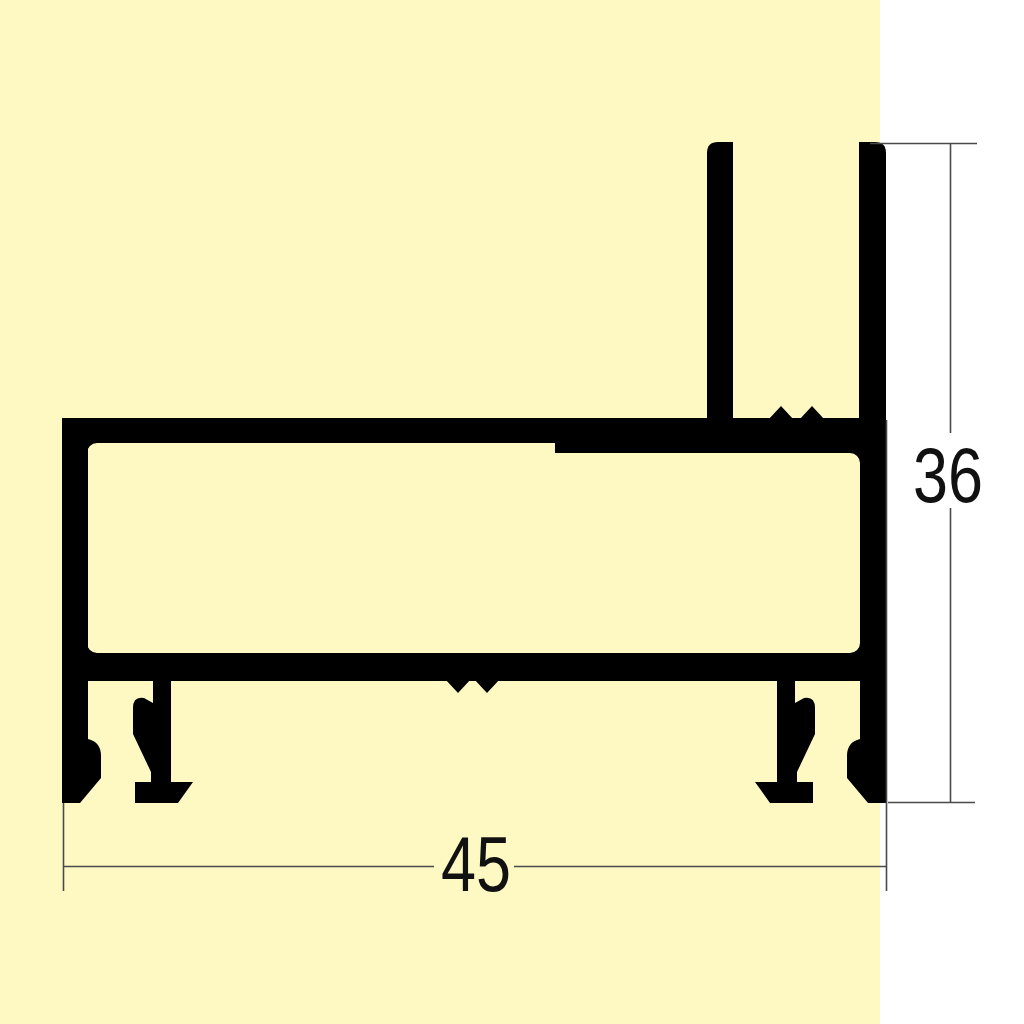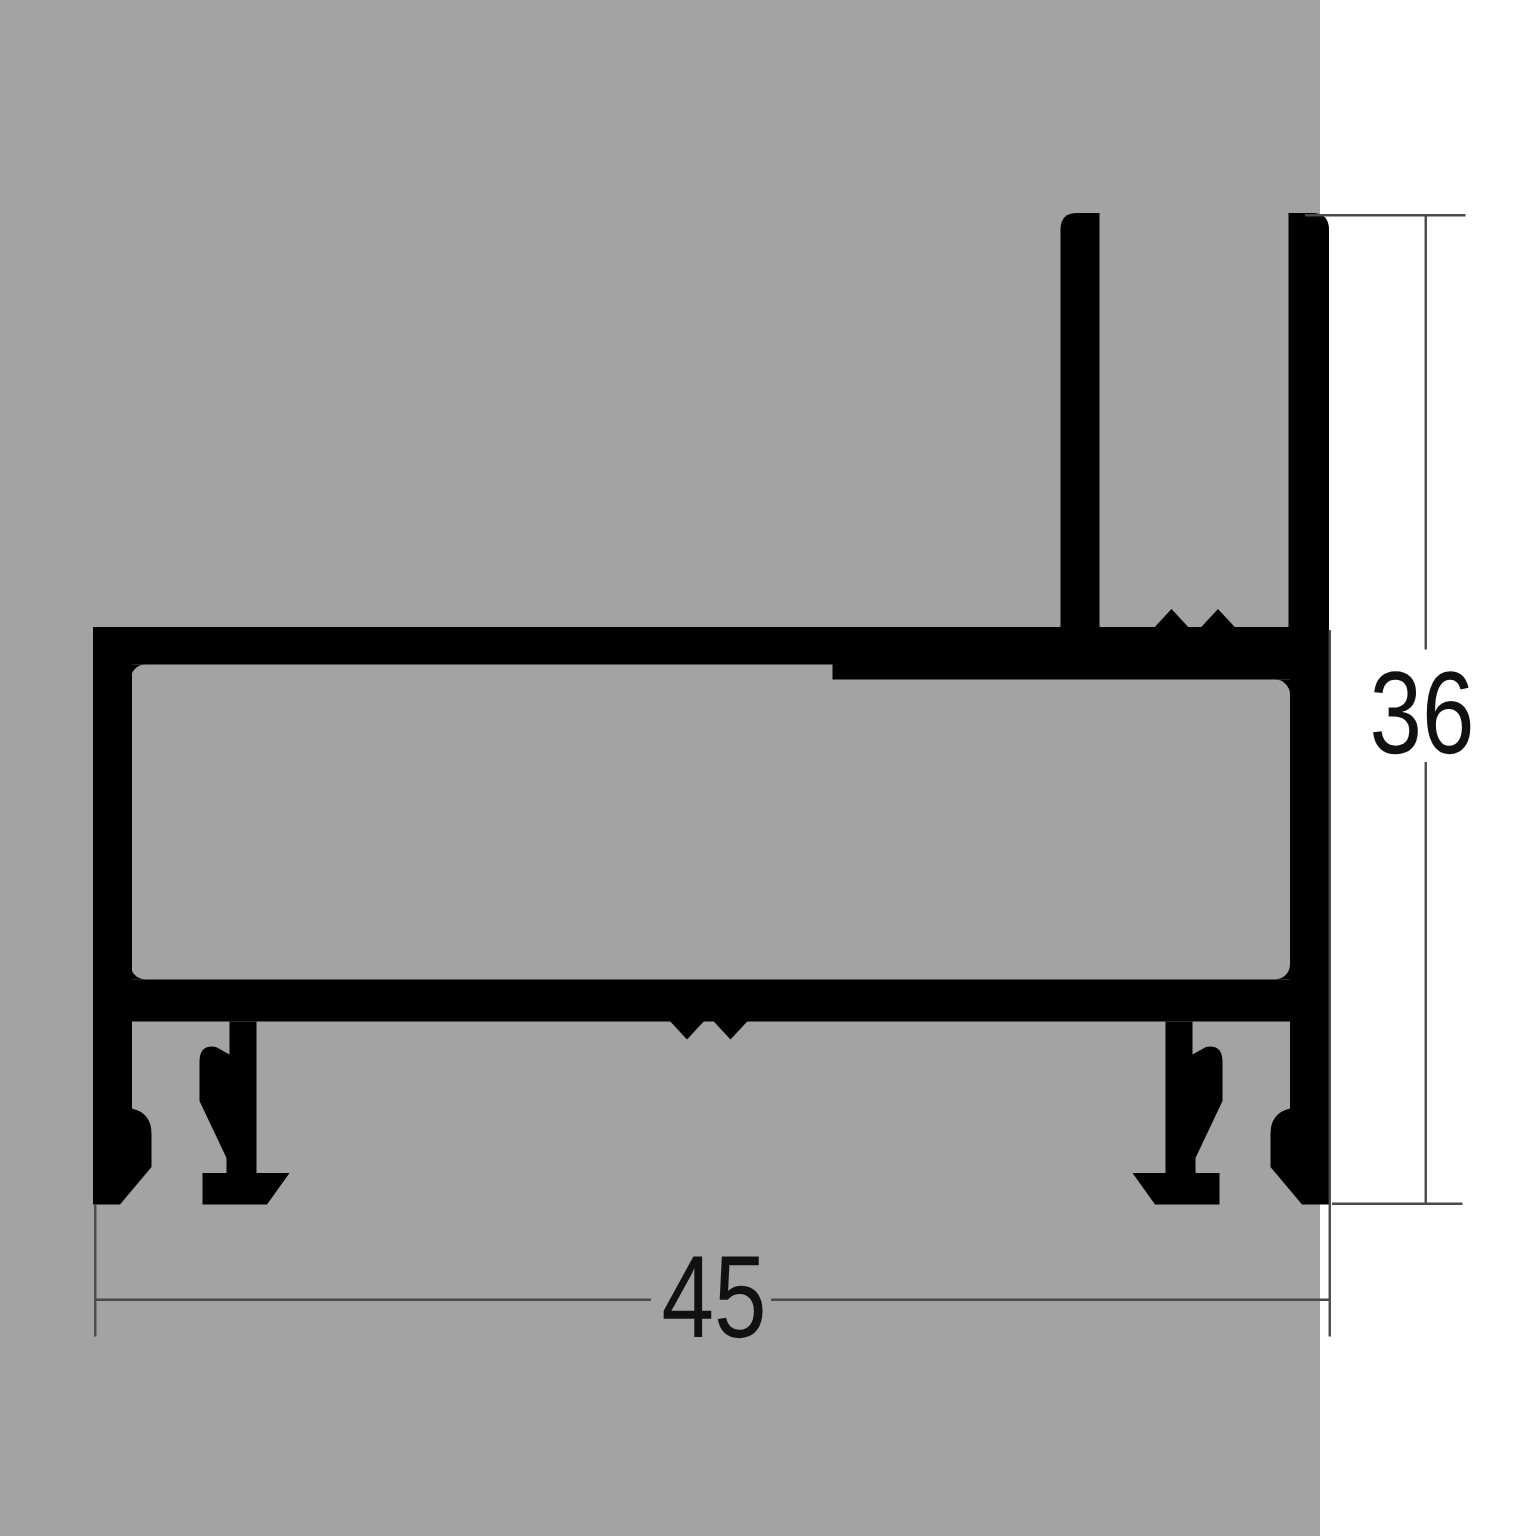--- a/index.html
+++ b/index.html
@@ -6,21 +6,21 @@
     margin: 0;
     padding: 0;
     width: 1024px;
     height: 1024px;
     background: #ffffff;
     overflow: hidden;
   }
   .stage {
     width: 880px;
     height: 1024px;
-    background: #a3a3a3;
+    background: #fef9c3;
     position: relative;
   }
   svg { display: block; }
   .dim-label {
     font-family: "Liberation Sans", sans-serif;
     font-size: 78px;
     font-weight: 400;
   }
 </style>
 </head>

